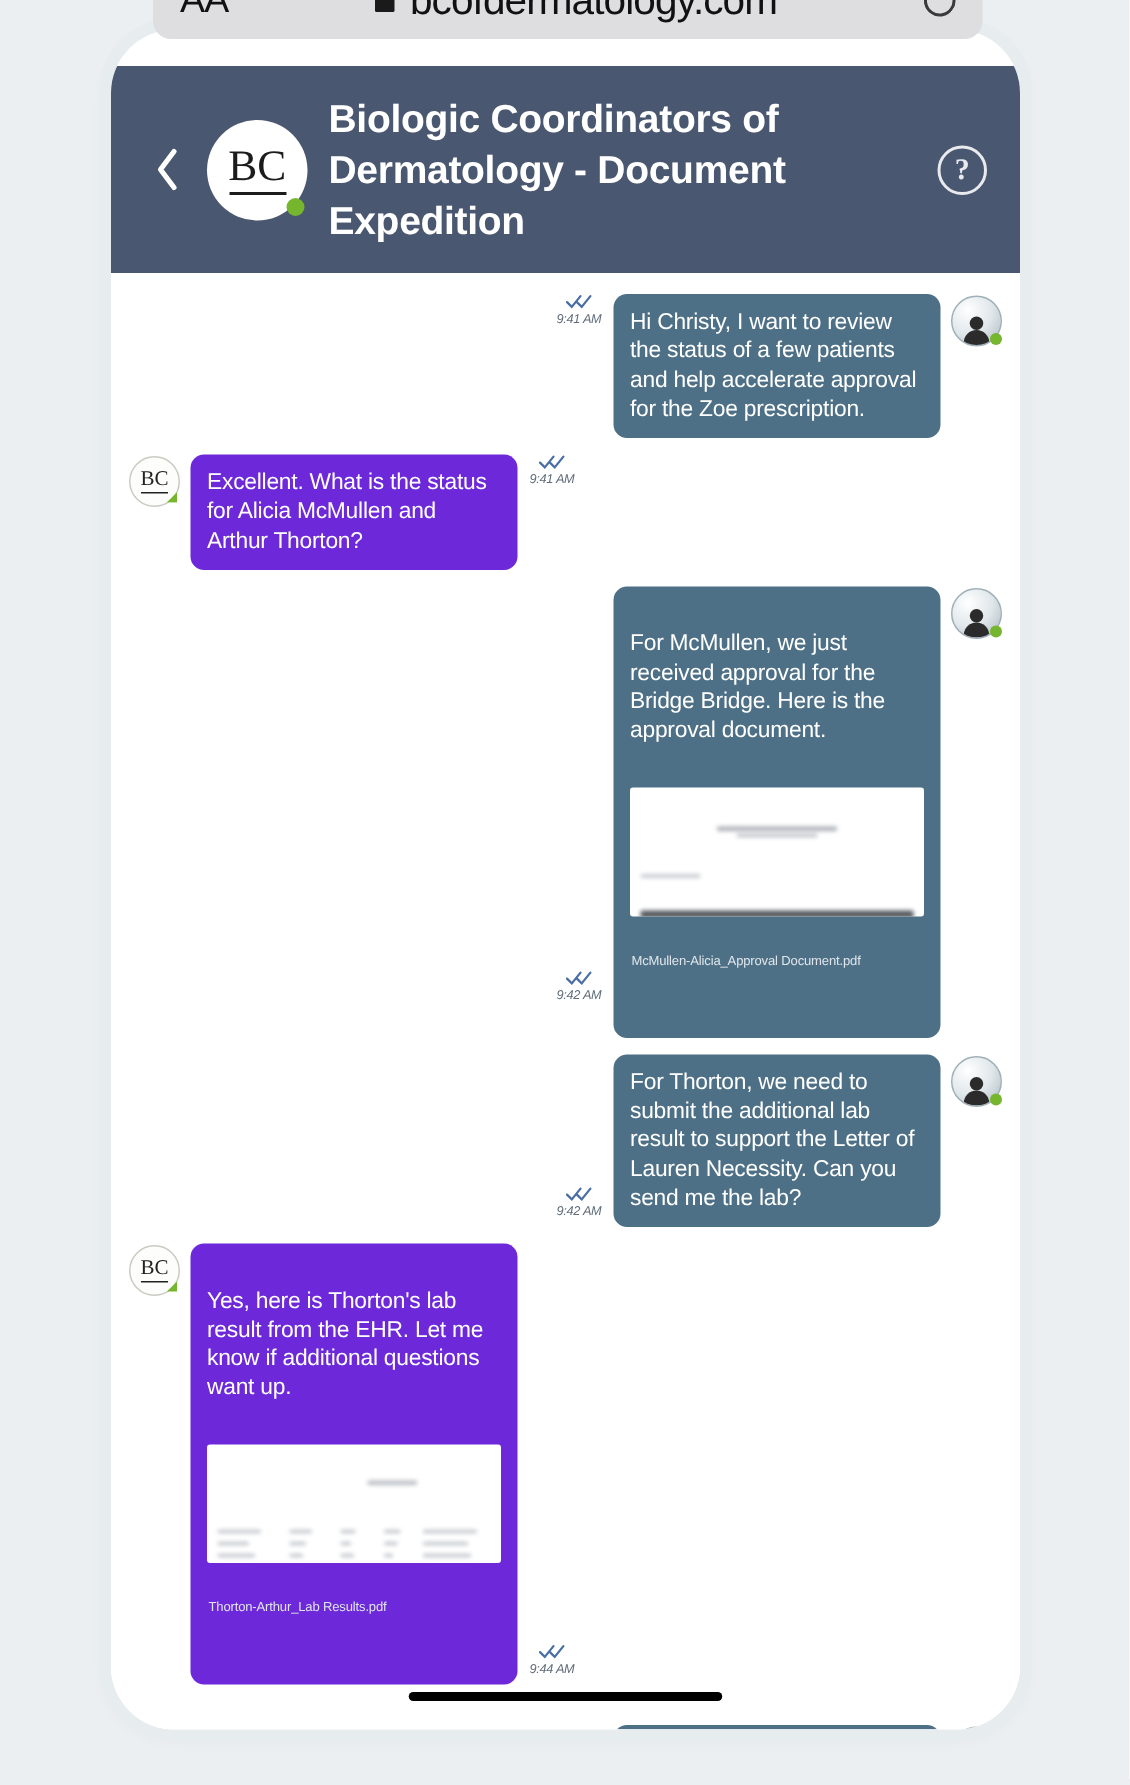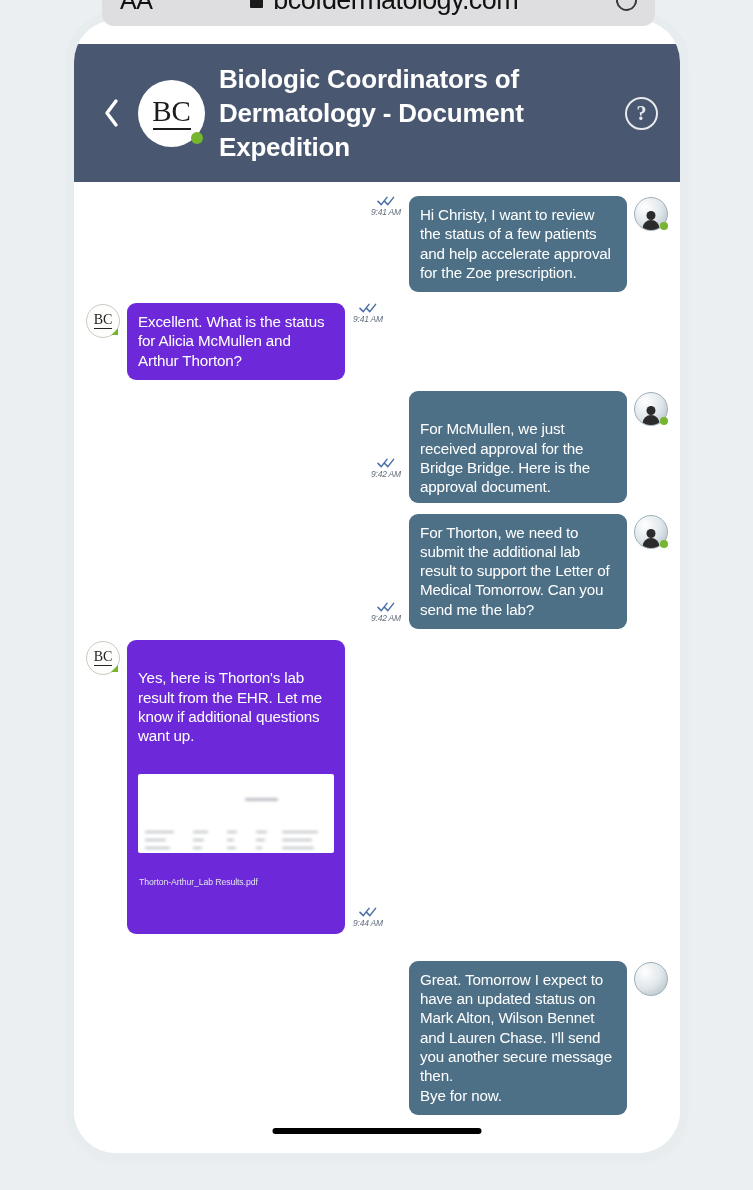--- a/index.html
+++ b/index.html
@@ -431,20 +431,32 @@
           <span class="checks">
             <svg width="19" height="10" viewBox="0 0 19 10">
                 <path d="M1 5.4 L4.2 8.6 L10 1.4" stroke="#4a6fa5" stroke-width="1.5" fill="none" stroke-linecap="round"></path>
                 <path d="M7.6 5.4 L10.8 8.6 L16.6 1.4" stroke="#4a6fa5" stroke-width="1.5" fill="none" stroke-linecap="round"></path>
               </svg>
           </span>
           <span class="time">9:42 AM</span>
         </div>
         <div class="bubble out has-doc">
           <span>For McMullen, we just received approval for the Bridge Bridge. Here is the approval document.</span>
+          <div class="doc-attach">
+            <div class="doc-thumb approval">
+              <div class="doc-inner">
+                <div class="dl title"></div><div class="dl title2"></div>
+                <div class="dl" style="width:22%;height:2px;"></div>
+                <div class="dl hdr"></div>
+                
+                
+              </div>
+            </div>
+            <div class="doc-caption">McMullen-Alicia_Approval Document.pdf</div>
+          </div>
         </div>
         <div class="avatar-person">
           <div class="ap-ring">
             <div class="ap-person">
               <span class="ap-head"></span>
               <span class="ap-body"></span>
             </div>
           </div>
           <span class="ap-dot"></span>
         </div>
@@ -453,21 +465,21 @@
       <div class="msg-row out">
         <div class="msg-meta" style="align-self:flex-end; margin-bottom:6px;">
           <span class="checks">
             <svg width="19" height="10" viewBox="0 0 19 10">
                 <path d="M1 5.4 L4.2 8.6 L10 1.4" stroke="#4a6fa5" stroke-width="1.5" fill="none" stroke-linecap="round"></path>
                 <path d="M7.6 5.4 L10.8 8.6 L16.6 1.4" stroke="#4a6fa5" stroke-width="1.5" fill="none" stroke-linecap="round"></path>
               </svg>
           </span>
           <span class="time">9:42 AM</span>
         </div>
-        <div class="bubble out">For Thorton, we need to submit the additional lab result to support the Letter of Medical Tomorrow.  Can you send me the lab?</div>
+        <div class="bubble out">For Thorton, we need to submit the additional lab result to support the Letter of Lauren Necessity.  Can you send me the lab?</div>
         <div class="avatar-person">
           <div class="ap-ring">
             <div class="ap-person">
               <span class="ap-head"></span>
               <span class="ap-body"></span>
             </div>
           </div>
           <span class="ap-dot"></span>
         </div>
       </div>

